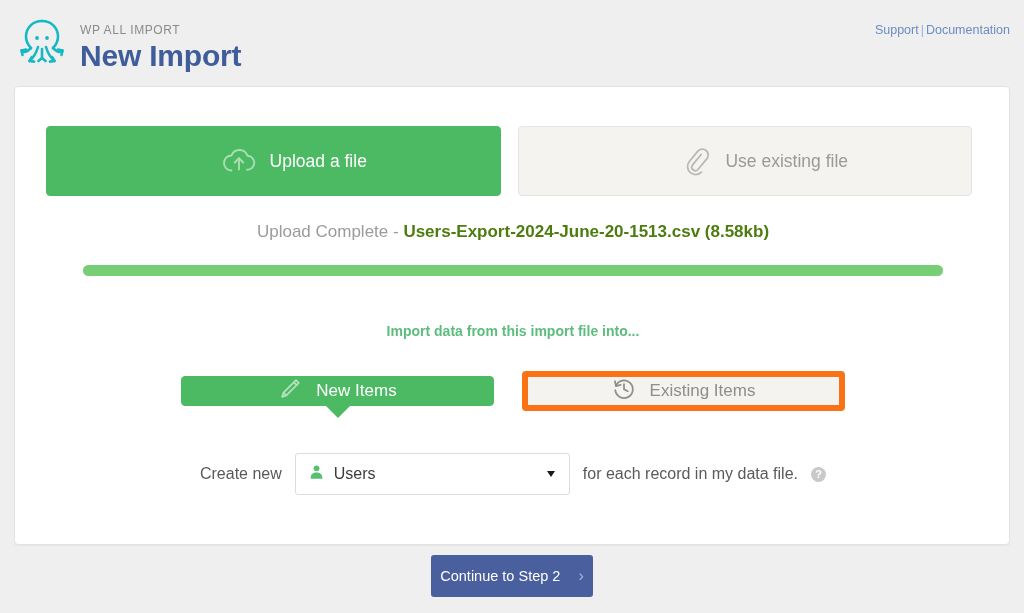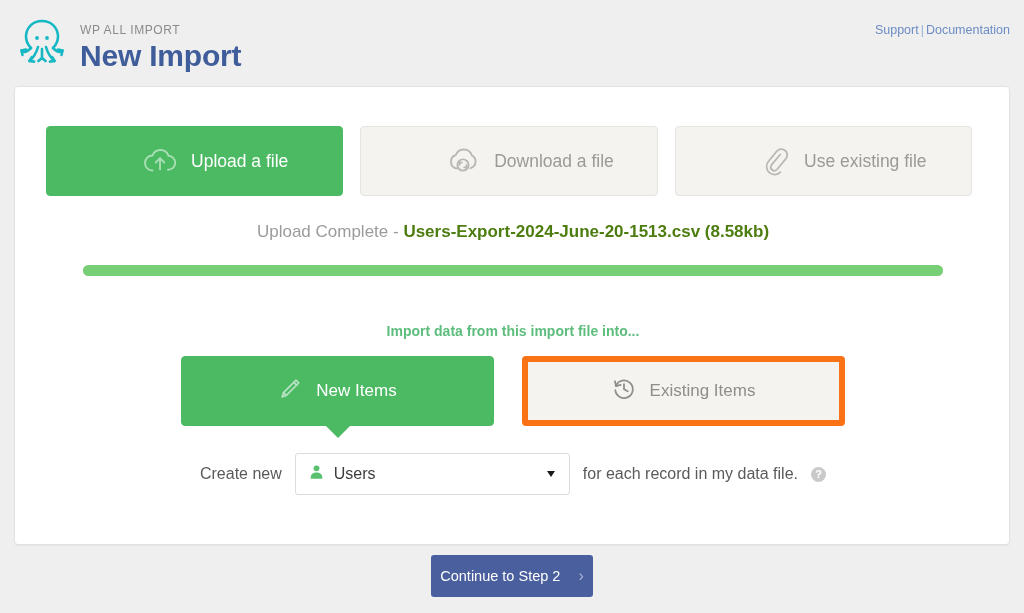--- a/index.html
+++ b/index.html
@@ -78,21 +78,21 @@
 
   
   .import-prompt {
     position: absolute; left: 0; top: 236px; width: 996px;
     text-align: center; font-size: 14px; font-weight: bold; color: #5cbd7c;
   }
 
   
   .mode-row {
     position: absolute; left: 166px; top: 269px; width: 664px; height: 70px;
-    display: flex; gap: 28px;
+    display: flex; gap: 28px; align-items: center;
   }
   .mode-btn {
     flex: 1 1 0; border-radius: 4px; position: relative;
     display: flex; align-items: center; justify-content: center; gap: 14px;
     cursor: pointer; user-select: none;
   }
   .mode-btn .mode-label { font-size: 17px; }
   .mode-btn.inactive {
     background: #f4f3f0; border: 6px solid #f97316; color: #8e8e8a;
   }
@@ -189,31 +189,20 @@
       <span>
         <svg viewBox="0 0 34 28" width="34" height="28" fill="none" stroke="#a9dfb5" stroke-width="1.9" stroke-linecap="round" stroke-linejoin="round">
           <path d="M9.5 23.5 A7.5 7.5 0 0 1 9.5 8.5 A8.5 8.5 0 0 1 25.5 8.8 A7 7 0 0 1 25 22.8"></path>
           <path d="M17 22.5 L17 11.5"></path>
           <path d="M12.8 15.5 L17 11.2 L21.2 15.5"></path>
         </svg>
       </span>
       <span class="tab-label">Upload a file</span>
     </div>
 
-    <div class="source-tab inactive">
-      <span>
-        <svg viewBox="0 0 34 28" width="34" height="28" fill="none" stroke="#b8b8b4" stroke-width="1.9" stroke-linecap="round" stroke-linejoin="round">
-          <path d="M10.5 21.5 A7 7 0 0 1 9.8 8 A8.5 8.5 0 0 1 25.8 8.3 A7 7 0 0 1 24.5 21.2"></path>
-          <circle cx="17" cy="18" r="5.6"></circle>
-          <path d="M13.2 15.2 l2.6 0.4 M13.2 15.2 l0.3 2.6"></path>
-          <path d="M20.8 20.8 l-2.6 -0.4 M20.8 20.8 l-0.3 -2.6"></path>
-        </svg>
-      </span>
-      <span class="tab-label">Download a file</span>
-    </div>
 
     <div class="source-tab inactive">
       <span>
         <svg viewBox="0 0 30 30" width="28" height="30" fill="none" stroke="#b8b8b4" stroke-width="1.9" stroke-linecap="round" stroke-linejoin="round">
           <path d="M19.5 8 L10.2 19.2 a3.8 3.8 0 0 0 5.8 4.9 L25.5 12.7
                    a6.3 6.3 0 0 0 -9.6 -8.2 L6.6 15.8
                    a8.6 8.6 0 0 0 13.1 11.1"></path>
         </svg>
       </span>
       <span class="tab-label">Use existing file</span>

